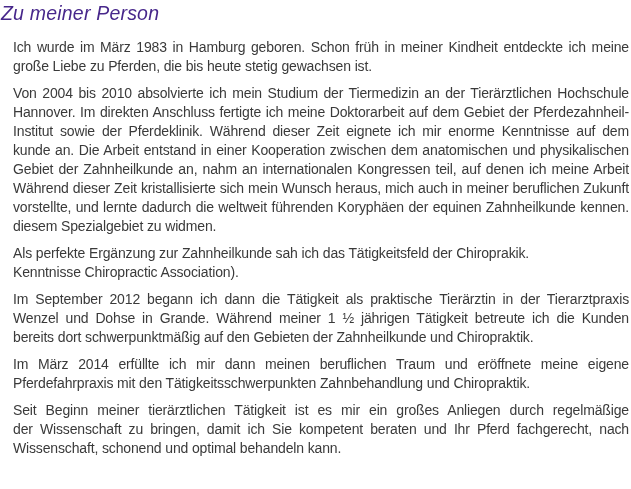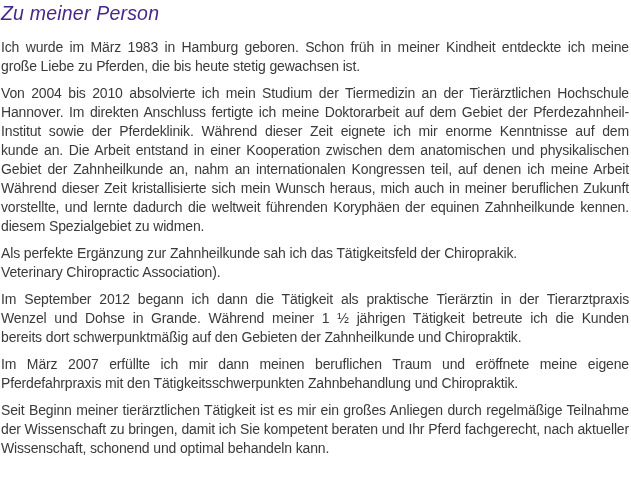--- a/index.html
+++ b/index.html
@@ -34,20 +34,21 @@
   }
   .para.no-gap {
     margin-bottom: 0;
   }
   .line {
     line-height: 19px;
     height: 19px;
     overflow: hidden;
     text-align: left;
     word-spacing: 0.05px;
+    padding-left: 12px;
   }
   .line.just {
     text-align: justify;
   }
   .line.just::after {
     content: "";
     display: inline-block;
     width: 100%;
     height: 0;
   }
@@ -69,29 +70,29 @@
         <div class="line just">kunde an. Die Arbeit entstand in einer Kooperation zwischen dem anatomischen und physikalischen</div>
         <div class="line just">Gebiet der Zahnheilkunde an, nahm an internationalen Kongressen teil, auf denen ich meine Arbeit</div>
         <div class="line just">Während dieser Zeit kristallisierte sich mein Wunsch heraus, mich auch in meiner beruflichen Zukunft</div>
         <div class="line just">vorstellte, und lernte dadurch die weltweit führenden Koryphäen der equinen Zahnheilkunde kennen.</div>
         <div class="line">diesem Spezialgebiet zu widmen.</div>
       </div>
       <div class="para no-gap">
         <div class="line">Als perfekte Ergänzung zur Zahnheilkunde sah ich das Tätigkeitsfeld der Chiroprakik.</div>
       </div>
       <div class="para">
-        <div class="line">Veterinary Chiropractic Association).</div>
+        <div class="line">Kenntnisse Chiropractic Association).</div>
       </div>
       <div class="para">
         <div class="line just">Im September 2012 begann ich dann die Tätigkeit als praktische Tierärztin in der Tierarztpraxis</div>
         <div class="line just">Wenzel und Dohse in Grande. Während meiner 1 ½ jährigen Tätigkeit betreute ich die Kunden</div>
         <div class="line">bereits dort schwerpunktmäßig auf den Gebieten der Zahnheilkunde und Chiropraktik.</div>
       </div>
       <div class="para">
-        <div class="line just">Im März 2007 erfüllte ich mir dann meinen beruflichen Traum und eröffnete meine eigene</div>
+        <div class="line just">Im März 2014 erfüllte ich mir dann meinen beruflichen Traum und eröffnete meine eigene</div>
         <div class="line">Pferdefahrpraxis mit den Tätigkeitsschwerpunkten Zahnbehandlung und Chiropraktik.</div>
       </div>
       <div class="para">
         <div class="line just">Seit Beginn meiner tierärztlichen Tätigkeit ist es mir ein großes Anliegen durch regelmäßige Teilnahme</div>
         <div class="line just">der Wissenschaft zu bringen, damit ich Sie kompetent beraten und Ihr Pferd fachgerecht, nach aktueller</div>
         <div class="line">Wissenschaft, schonend und optimal behandeln kann.</div>
       </div>
     </section>
 </main>
 

